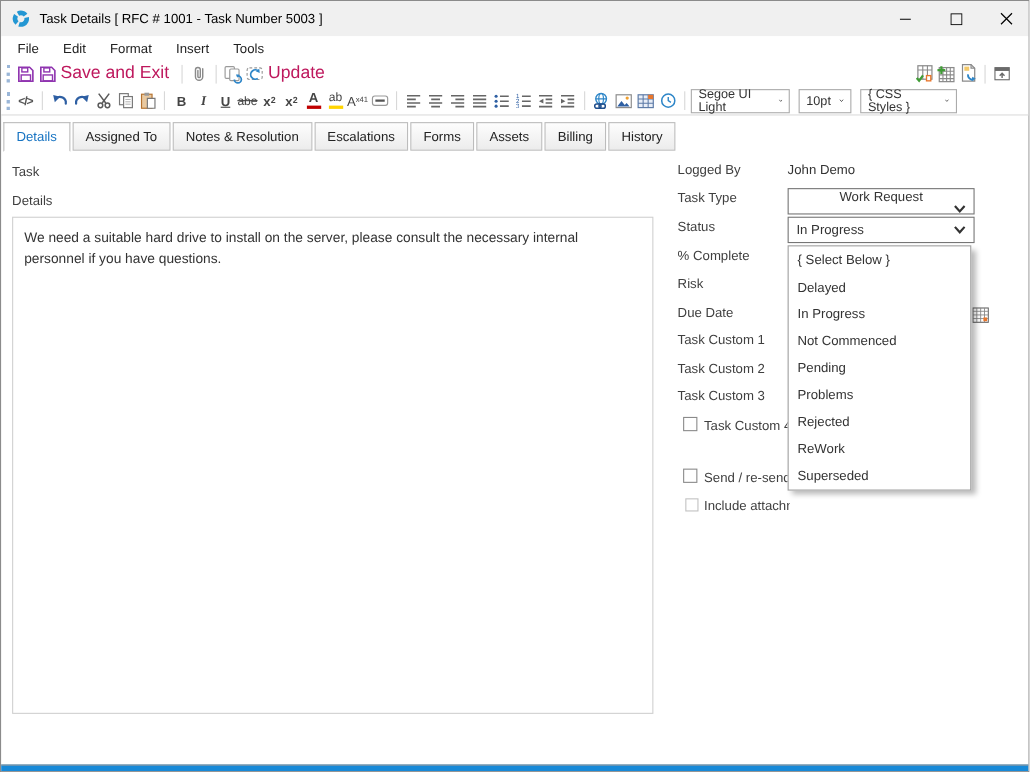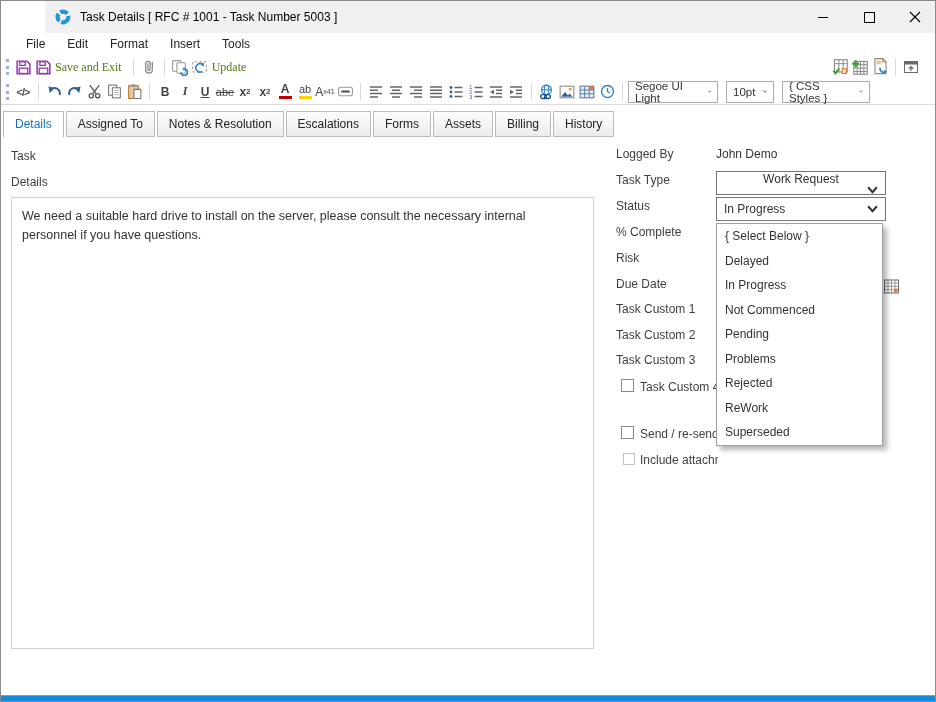--- a/index.html
+++ b/index.html
@@ -3,35 +3,35 @@
 <meta charset="utf-8">
 <style>
   html,body{margin:0;padding:0;background:#fff;}
   *{box-sizing:border-box;}
   .win{
     position:relative;width:936px;height:702px;
     border:1px solid #8b8b8b;background:#fff;overflow:hidden;
     font-family:"Liberation Sans",sans-serif;color:#222;
   }
   
-  .titlebar{position:absolute;left:0;top:0;right:0;height:32px;background:#f0f0f0;display:flex;align-items:center;margin-left:44px;}
+  .titlebar{position:absolute;left:0;top:0;right:0;height:32px;background:#f0f0f0;display:flex;align-items:center;}
   .app-icon{margin-left:10px;width:16px;height:16px;}
   .title-text{margin-left:9px;font-size:12px;color:#000;}
   .winbtns{position:absolute;right:8px;top:0;height:32px;display:flex;align-items:center;gap:22px;}
   .winbtn{width:24px;height:24px;display:flex;align-items:center;justify-content:center;}
   
-  .menubar{position:absolute;left:0;top:32px;right:0;height:22px;background:#fff;display:flex;align-items:center;padding-left:14px;}
+  .menubar{position:absolute;left:0;top:32px;right:0;height:22px;background:#fff;display:flex;align-items:center;padding-left:4px;}
   .menu-item{padding:0 11px;font-size:12px;color:#222;line-height:22px;}
   
   .toolbar{position:absolute;left:0;top:54px;right:0;height:24px;display:flex;align-items:center;padding:0 4px;background:#fff;}
   .fmtbar{position:absolute;left:0;top:78px;right:0;height:26px;display:flex;align-items:center;padding:0 4px;background:#fff;border-bottom:1px solid #dcdcdc;}
   .grip{width:1px;height:16px;border-left:3px dotted #9ab6d8;margin:0 4px 0 1px;}
   .sep{width:1px;height:17px;background:#d8d8d8;margin:0 5px;flex:0 0 auto;}
   .tbtn{height:20px;min-width:20px;display:flex;align-items:center;justify-content:center;flex:0 0 auto;}
-  .tlabel{font-size:12px;color:#4d7c0f;margin:0 6px 0 2px;white-space:nowrap;font-family:Liberation Serif, serif;}
+  .tlabel{font-size:16px;color:#be185d;margin:0 6px 0 2px;white-space:nowrap;}
   .fi{width:20px;height:20px;display:flex;align-items:center;justify-content:center;font-size:12px;color:#444;flex:0 0 auto;}
   .fi .b{font-weight:bold;}
   .fi .i{font-style:italic;font-family:"Liberation Serif",serif;font-weight:bold;}
   .fi .u{text-decoration:underline;}
   .fi .st{text-decoration:line-through;font-size:11px;}
   .supsub{font-size:12px;font-weight:bold;}
   .supsub sup,.supsub sub{font-size:8px;}
   .acolor{display:flex;flex-direction:column;align-items:center;line-height:11px;font-weight:bold;}
   .acolor .bar{width:13px;height:3px;margin-top:1px;}
   .spacer{flex:1 1 auto;}

